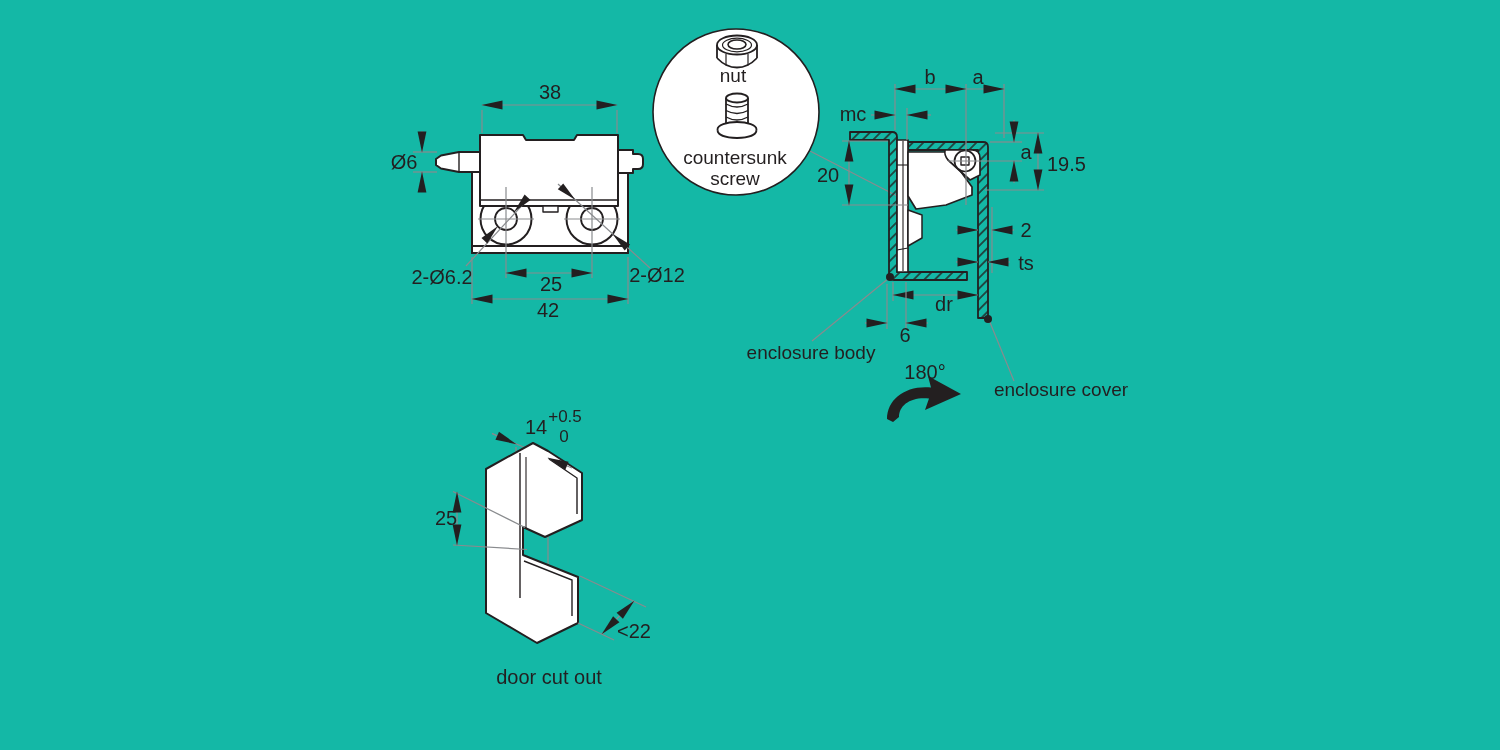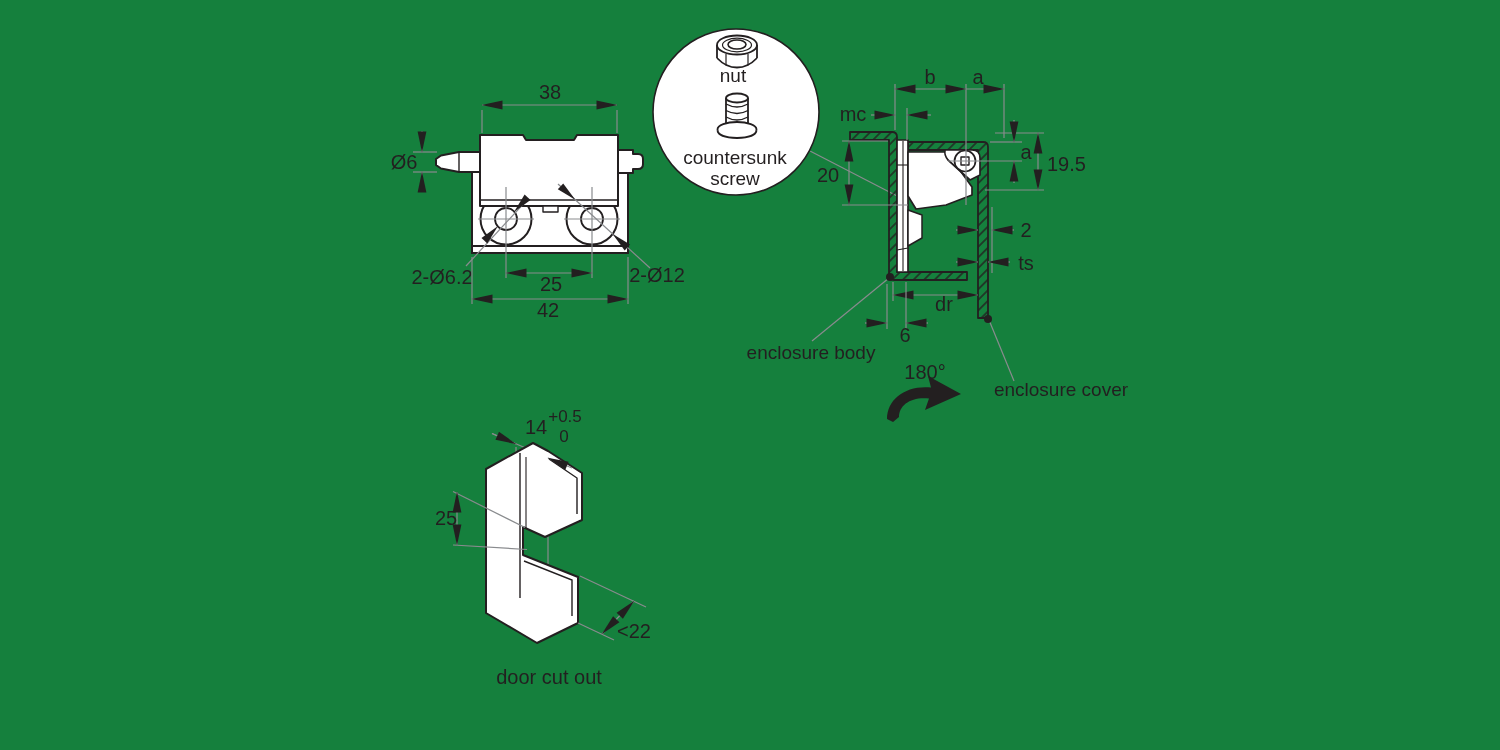--- a/index.html
+++ b/index.html
@@ -1,16 +1,16 @@
 <!DOCTYPE html>
 <html><head>
 <meta charset="utf-8">
 <style>
   html,body{margin:0;padding:0;background:#ffffff;}
-  .stage{width:1500px;height:750px;background:#15803d;position:relative;font-family:"Liberation Sans",sans-serif;}
+  .stage{width:1500px;height:750px;background:#14b8a6;position:relative;font-family:"Liberation Sans",sans-serif;}
   svg{display:block;}
   text{fill:#231f20;font-family:"Liberation Sans",sans-serif;}
   .t20{font-size:20px;}
   .t19{font-size:19px;}
   .t17{font-size:17px;}
   .obj{fill:#ffffff;stroke:#231f20;stroke-width:2;stroke-linejoin:round;}
   .obj-thin{fill:none;stroke:#231f20;stroke-width:1.4;}
   .mech{fill:#ffffff;stroke:#231f20;stroke-width:1.7;stroke-linejoin:round;}
   .hatched{fill:url(#hatch);stroke:#231f20;stroke-width:1.8;stroke-linejoin:round;}
   .dim{stroke:#898b8e;stroke-width:1.2;fill:none;}

